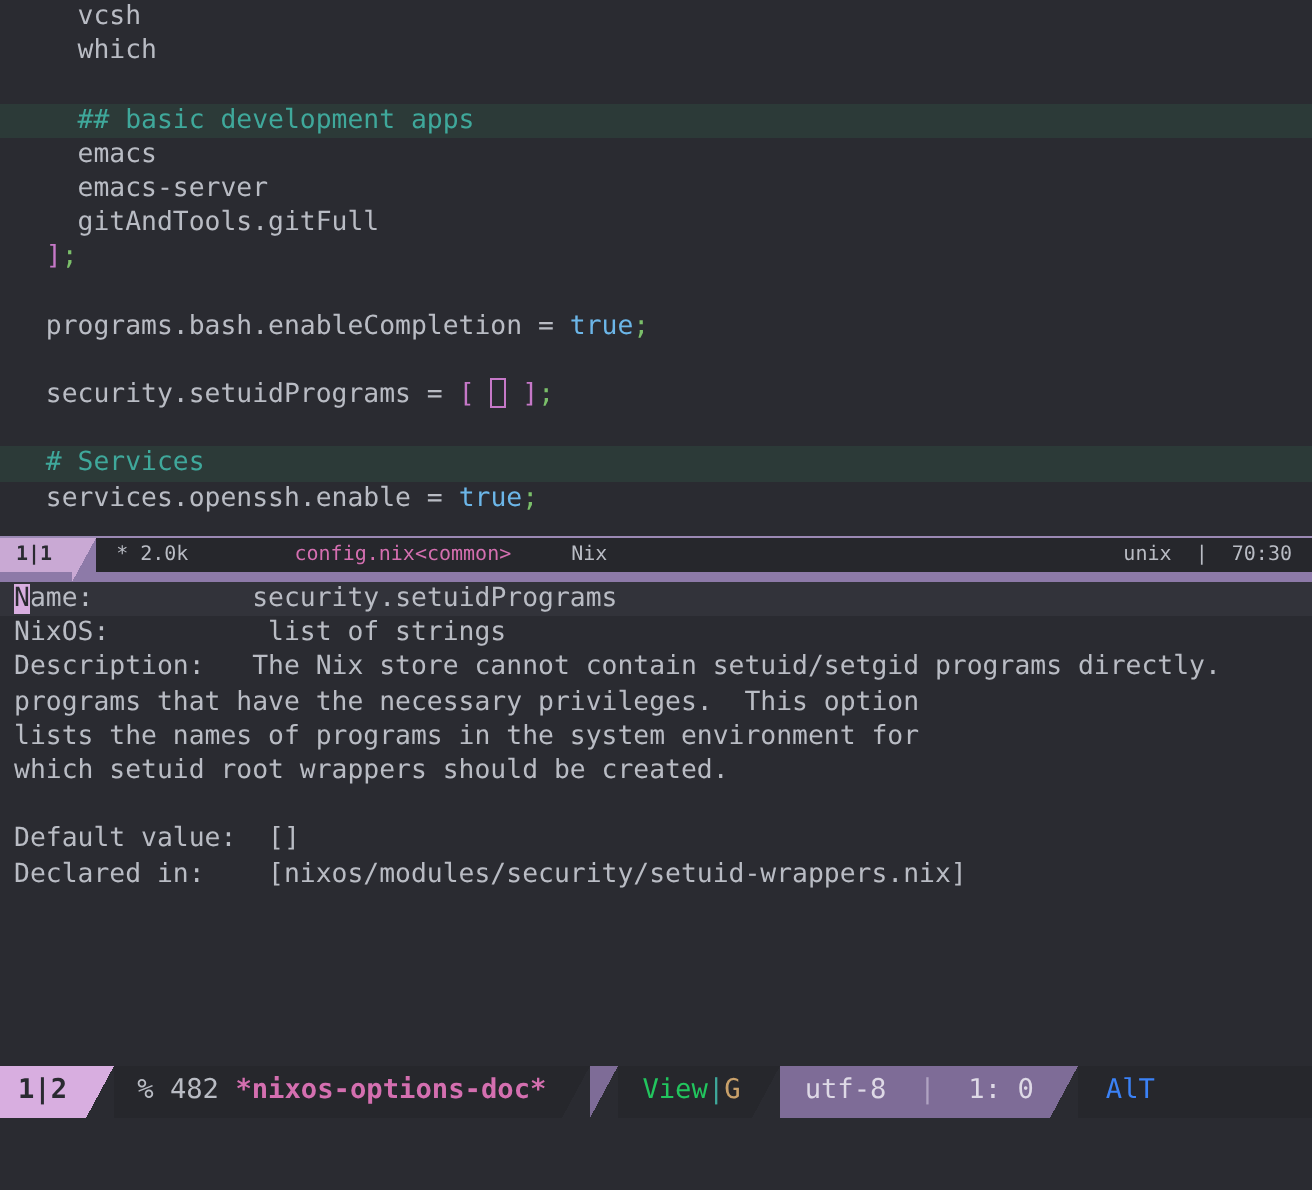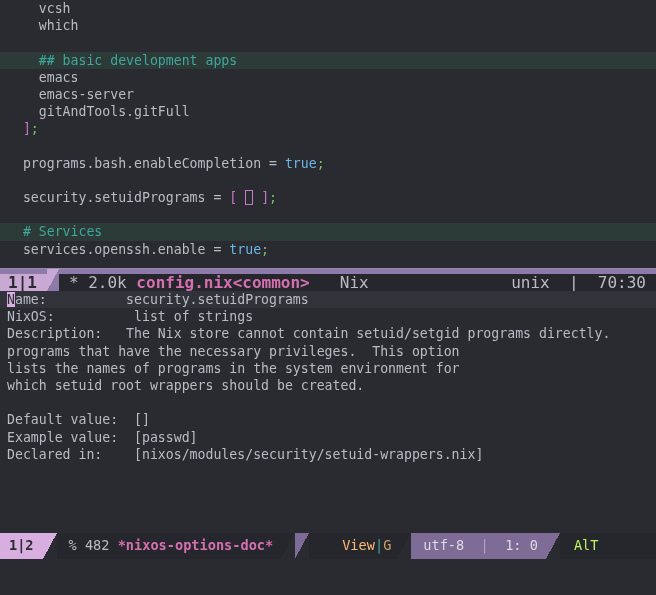--- a/index.html
+++ b/index.html
@@ -51,22 +51,22 @@
   
   #editor-pane { height: 268px; }
 
   
   .modeline {
     position: relative;
     height: 22px;
     background: #8d7aa8;
     color: #2a2b31;
     display: flex;
-    align-items: flex-end;
-    font-size: 16px;
+    align-items: flex-start;
+    font-size: 10px;
     overflow: hidden;
     border-top: 1px solid #9b89b4;
   }
   .ml-seg { display: flex; align-items: center; white-space: pre; }
   .ml-pos {
     padding: 0 10px 0 8px;
     color: #2a2b31;
     background: #c9a9d4;
     font-weight: bold;
   }
@@ -76,21 +76,21 @@
   }
   .ml-dark {
     background: #26272c;
     flex: 1;
     display: flex;
     align-items: center;
     white-space: pre;
     padding-left: 10px;
     color: #b9bcc4;
   }
-  .ml-file { color: #d46fb0; font-weight: bold; }
+  .ml-file { color: #d46fb0; font-weight: normal; margin-left: 47px; }
   .ml-size { color: #b9bcc4; }
   .ml-arrow-dark-r {
     width: 12px; align-self: stretch;
     background: linear-gradient(to bottom right, #26272c 50%, transparent 50%);
   }
   .ml-major { color: #b9bcc4; padding-left: 10px; }
   .ml-spacer { flex: 1; }
   .ml-right { color: #b9bcc4; padding-right: 10px; white-space: pre; }
 
   
@@ -143,40 +143,40 @@
   .b-arrow-purple {
     width: 14px;
     background: linear-gradient(to bottom right, #7e6c97 50%, transparent 50%);
   }
   .b-dark2 {
     background: #26272c;
     display: flex; align-items: center;
     white-space: pre;
     padding: 0 6px 0 12px;
   }
-  .b-view { color: #fdba74; margin-left: 21px; }
+  .b-view { color: #22c55e; }
   .b-bar  { color: #3fa89b; }
   .b-g    { color: #c8a06a; }
   .b-purple2 {
     background: #7e6c97;
     display: flex; align-items: center;
     white-space: pre;
     padding: 0 8px 0 12px;
     color: #ded9e6;
   }
   .b-purple2 .sep { color: #b0a3c2; }
   .b-tail {
     background: #26272c;
     flex: 1;
     display: flex; align-items: center;
     white-space: pre;
     padding-left: 14px;
     color: #9aa0ab;
   }
-  .b-tail .k1 { color: #bef264; }
+  .b-tail .k1 { color: #3b82f6; }
 
   
   .echo {
     position: absolute;
     left: 0; bottom: 0;
     width: 656px; height: 26px;
     background: #2a2b31;
   }
 </style>
 </head>
@@ -219,21 +219,20 @@
   <div class="pane" id="doc-pane">
     <div id="doc-lines">
         <div class="doc-line cur"><span class="cursor-block">N</span><span>ame:          security.setuidPrograms</span></div>
         <div class="doc-line"><span>NixOS:          list of strings</span></div>
         <div class="doc-line"><span>Description:   The Nix store cannot contain setuid/setgid programs directly.</span></div>
         <div class="doc-line"><span>programs that have the necessary privileges.  This option</span></div>
         <div class="doc-line"><span>lists the names of programs in the system environment for</span></div>
         <div class="doc-line"><span>which setuid root wrappers should be created.</span></div>
         <div class="doc-line"><span></span></div>
         <div class="doc-line"><span>Default value:  []</span></div>
-        <div class="doc-line"><span>Example value:  [passwd]</span></div>
         <div class="doc-line"><span>Declared in:    [nixos/modules/security/setuid-wrappers.nix]</span></div>
       </div>
   </div>
 
   <div class="modeline2">
     <div class="b-pos">1|2</div>
     <div class="b-arrow-pink"></div>
     <div class="b-dark">
       <span class="pct">%</span>&nbsp;<span class="pct">482</span>&nbsp;<span class="bufname">*nixos-options-doc*</span>
     </div>

